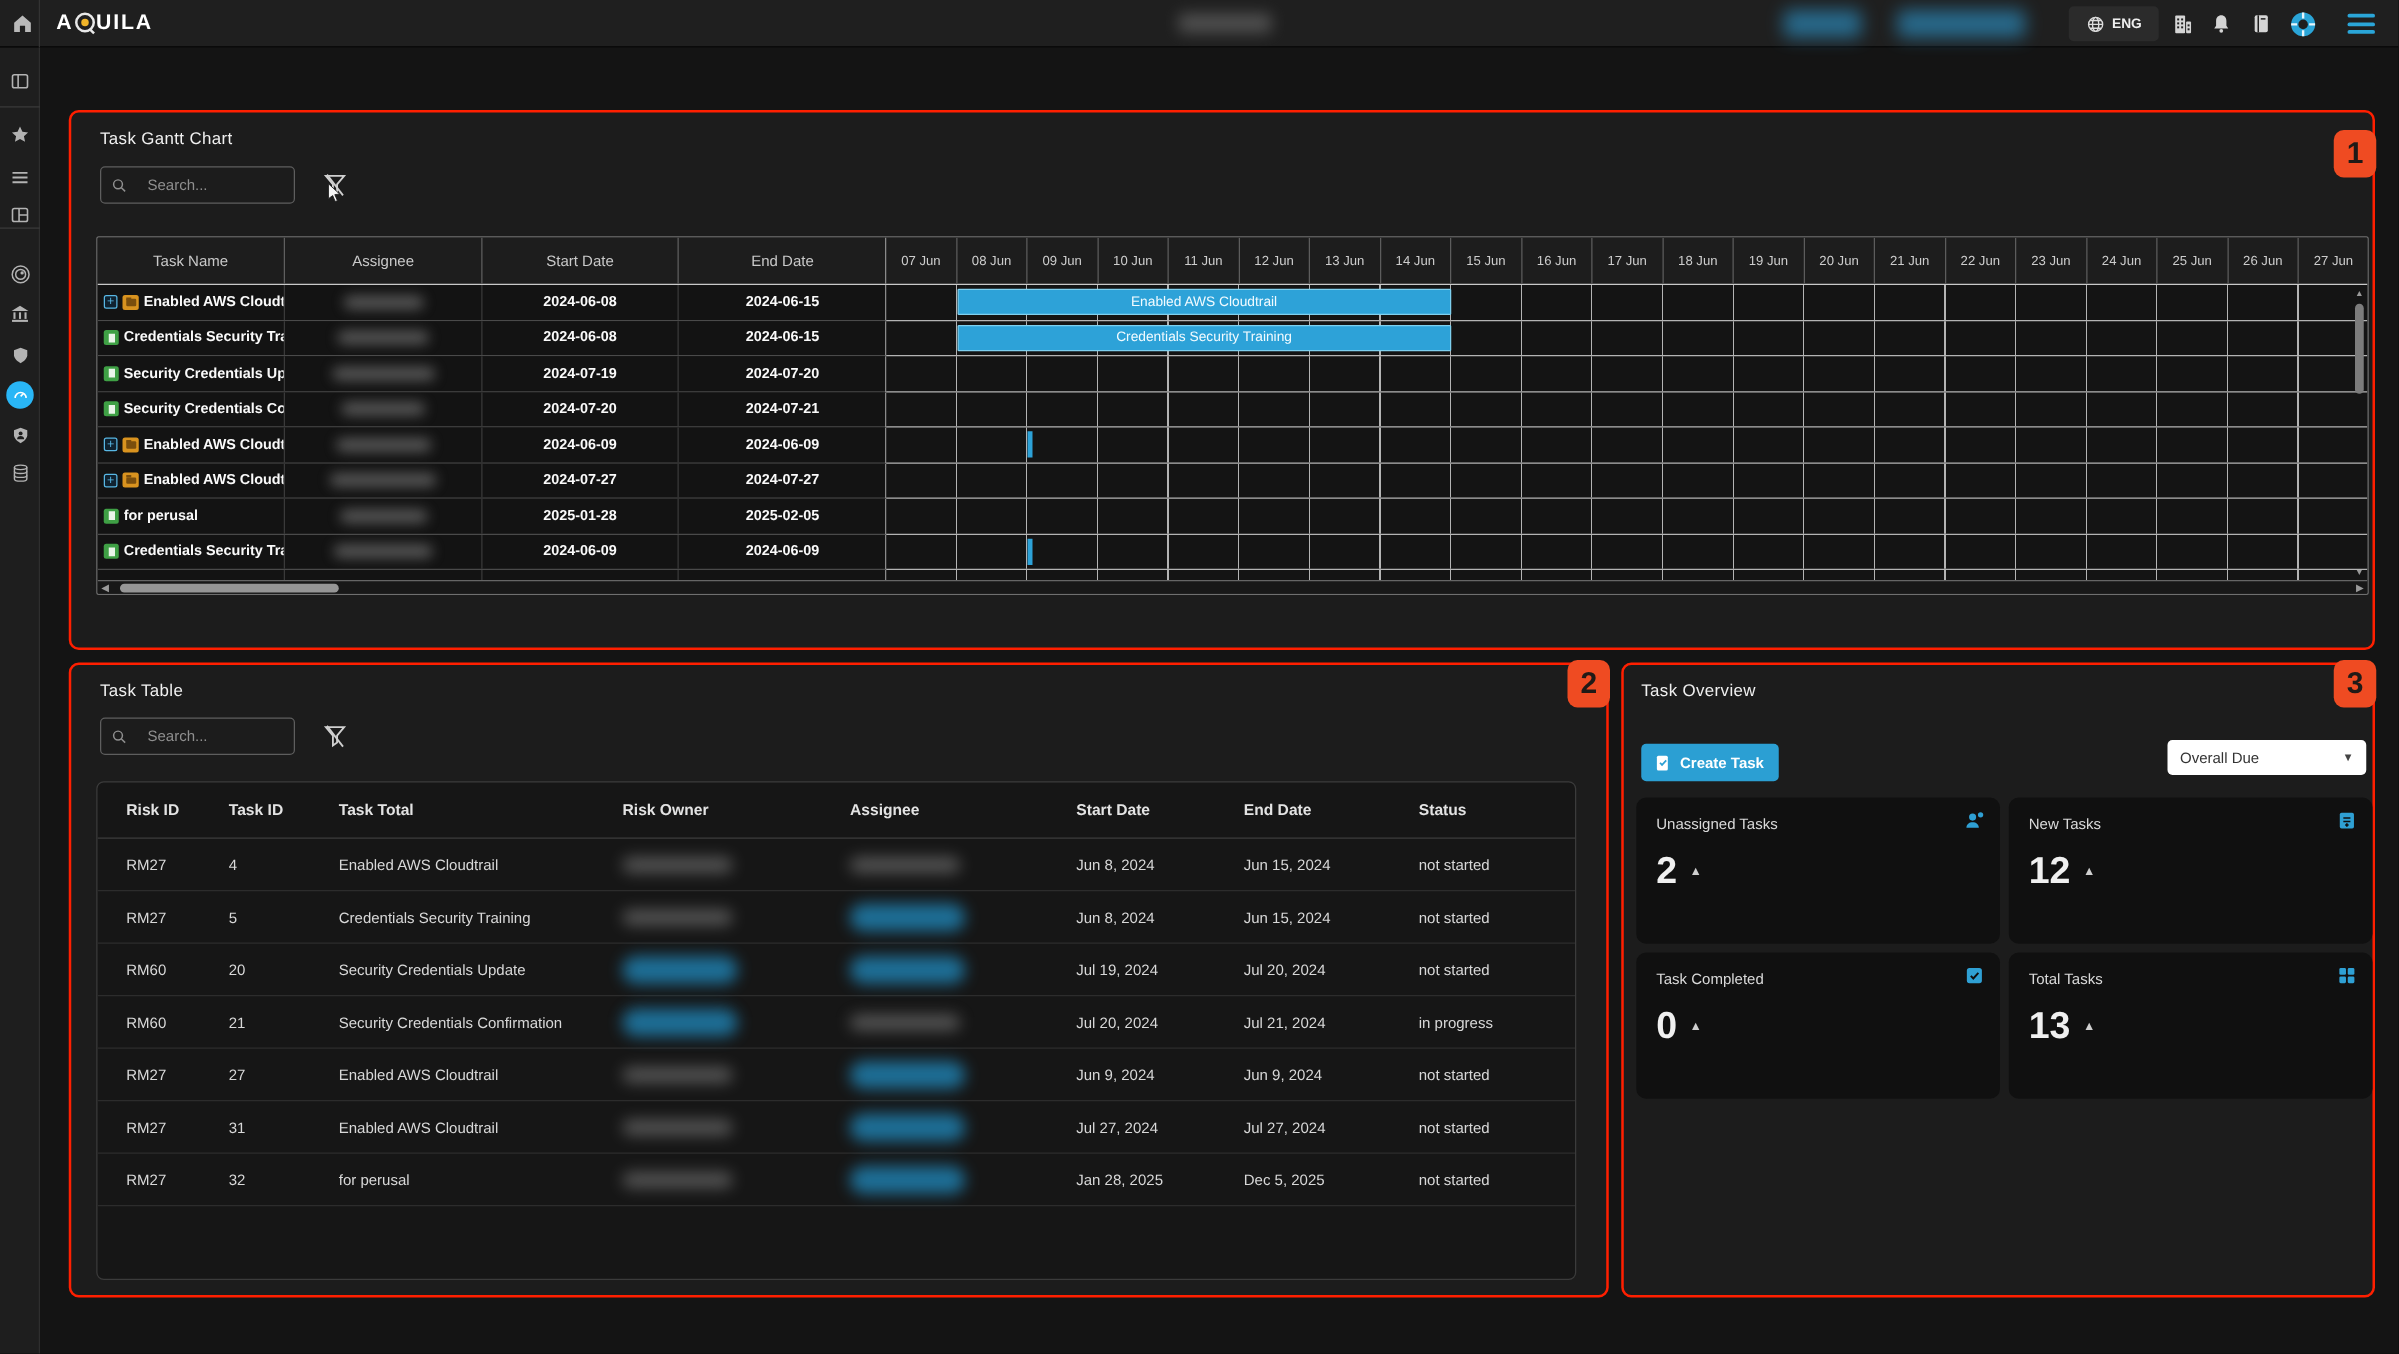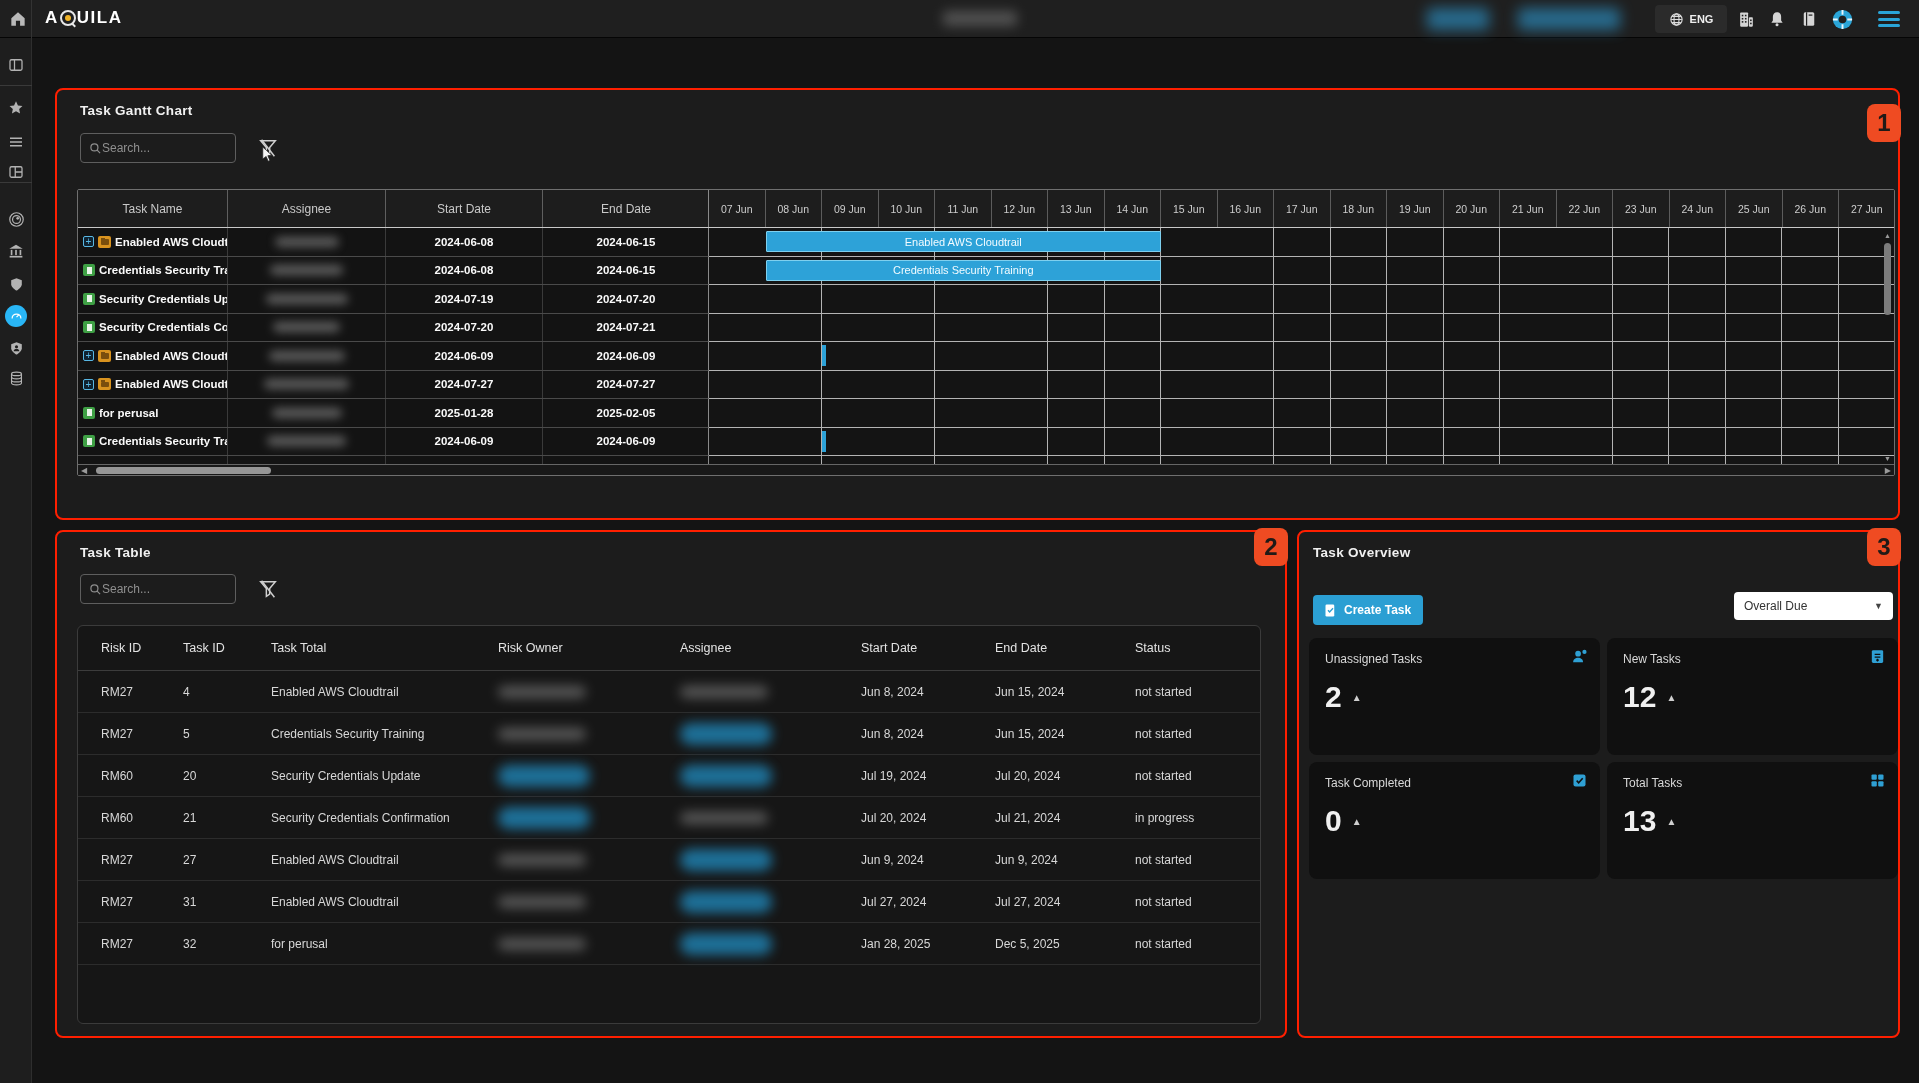--- a/index.html
+++ b/index.html
@@ -31,24 +31,24 @@
   .sb-sep { position:absolute; left:0; width:32px; height:1px; background:#3a3a3a; }
   .sb-active { background:#29b6f6; border-radius:50%; }
 
   
   .panel { position:absolute; background:#1c1c1c; border:2px solid #ff1f00; border-radius:8px; }
   .panel1 { left:55px; top:88px; width:1845px; height:432px; }
   .panel2 { left:55px; top:530px; width:1232px; height:508px; }
   .panel3 { left:1297px; top:530px; width:603px; height:508px; }
   .badge { position:absolute; width:34px; height:38px; background:#ef4b22; border-radius:8px; color:#201a17; font-size:24px; font-weight:800; display:flex; align-items:center; justify-content:center; z-index:40; }
   .badge1 { right:-3px; top:14px; } .badge2 { right:-3px; top:-4px; } .badge3 { right:-3px; top:-4px; }
-  .p-title { position:absolute; left:23px; top:13px; font-size:13.5px; font-weight:700; letter-spacing:.3px; color:#f0f0f0; }
+  .p-title { position:absolute; left:23px; top:13px; font-size:13.5px; font-weight:400; letter-spacing:.3px; color:#f0f0f0; }
   .panel3 .p-title { left:14px; }
 
-  .search-box { position:absolute; left:23px; width:156px; height:30px; border:1px solid #5e5e5e; border-radius:4px; display:flex; align-items:center; padding:0 8px; gap:0; background:transparent; }
+  .search-box { position:absolute; left:23px; width:156px; height:30px; border:1px solid #5e5e5e; border-radius:4px; display:flex; align-items:center; padding:0 8px; gap:16px; background:transparent; }
   .search-box input { flex:1; min-width:0; background:transparent; border:none; outline:none; color:#cfcfcf; font-size:12px; font-family:"Liberation Sans", sans-serif; }
   .search-box input::placeholder { color:#8f8f8f; }
   .filter-btn { position:absolute; width:22px; height:22px; }
   .cursor { position:absolute; z-index:50; pointer-events:none; }
 
   
   .gantt { position:absolute; left:20px; top:99px; width:1818px; height:287px; border:1px solid #6f6f6f; border-radius:2px; background:#141414; overflow:hidden; }
   .g-header { display:flex; height:38px; background:#1d1d1d; border-bottom:1px solid #c9c9c9; }
   .g-lheader { display:grid; grid-template-columns:150px 158px 157px 166px; width:631px; flex:none; border-right:1px solid #8a8a8a; }
   .g-lheader div { border-right:1px solid #5f5f5f; display:flex; align-items:center; justify-content:center; font-size:12px; color:#c9c9c9; }
@@ -78,21 +78,21 @@
   .g-hthumb { width:175px; height:7px; background:#969696; border-radius:4px; margin-left:6px; }
   .scroll-arrow { color:#9a9a9a; font-size:8px; line-height:11px; padding:0 3px; }
   .g-vscroll { position:absolute; right:2px; top:40px; width:9px; height:234px; display:flex; flex-direction:column; align-items:center; }
   .g-vthumb { width:7px; height:72px; background:#7c7c7c; border-radius:4px; margin-top:2px; }
   .g-vscroll .scroll-arrow { font-size:7px; padding:0; }
   .g-vscroll .down { margin-top:auto; }
 
   
   .tt-card { position:absolute; left:20px; top:93px; width:1184px; height:399px; background:#161616; border:1px solid #3b3b3b; border-radius:6px; overflow:hidden; }
   .tt-grid { display:grid; grid-template-columns:82px 88px 227px 182px 181px 134px 140px 1fr; padding-left:23px; align-items:center; }
-  .tt-head { height:45px; border-bottom:1px solid #3c3c3c; font-size:12.5px; font-weight:400; color:#e3e3e3; }
+  .tt-head { height:45px; border-bottom:1px solid #3c3c3c; font-size:12.5px; font-weight:700; color:#e3e3e3; }
   .tt-row { height:42px; border-bottom:1px solid #2c2c2c; font-size:12px; color:#d8d8d8; }
   .chip-blur { width:92px; height:22px; border-radius:11px; background:#1f7fae; filter:blur(6px); opacity:.85; }
   .owner-blur { width:88px; height:12px; border-radius:6px; background:#9a9a9a; filter:blur(6px); opacity:.5; }
   .tt-footer { position:absolute; left:0; right:0; bottom:0; height:61px; border-top:1px solid #2f2f2f; display:flex; align-items:center; padding-left:23px; gap:26px; font-size:12.5px; color:#cfcfcf; }
   .pg-btn { background:none; border:none; font-size:19px; line-height:19px; cursor:pointer; font-family:"Liberation Sans",sans-serif; }
   .pg-prev { color:#5a5a5a; } .pg-next { color:#eaeaea; }
 
   
   .create-btn { position:absolute; left:14px; top:63px; height:30px; padding:0 12px 0 10px; background:#2b9fd3; border:none; border-radius:4px; color:#fff; font-size:12px; font-weight:700; display:flex; align-items:center; gap:6px; cursor:pointer; font-family:"Liberation Sans",sans-serif; }
   .due-select { position:absolute; left:435px; top:60px; width:159px; height:28px; background:#ffffff; border-radius:4px; display:flex; align-items:center; justify-content:space-between; padding:0 10px; font-size:12px; color:#333; cursor:pointer; }

